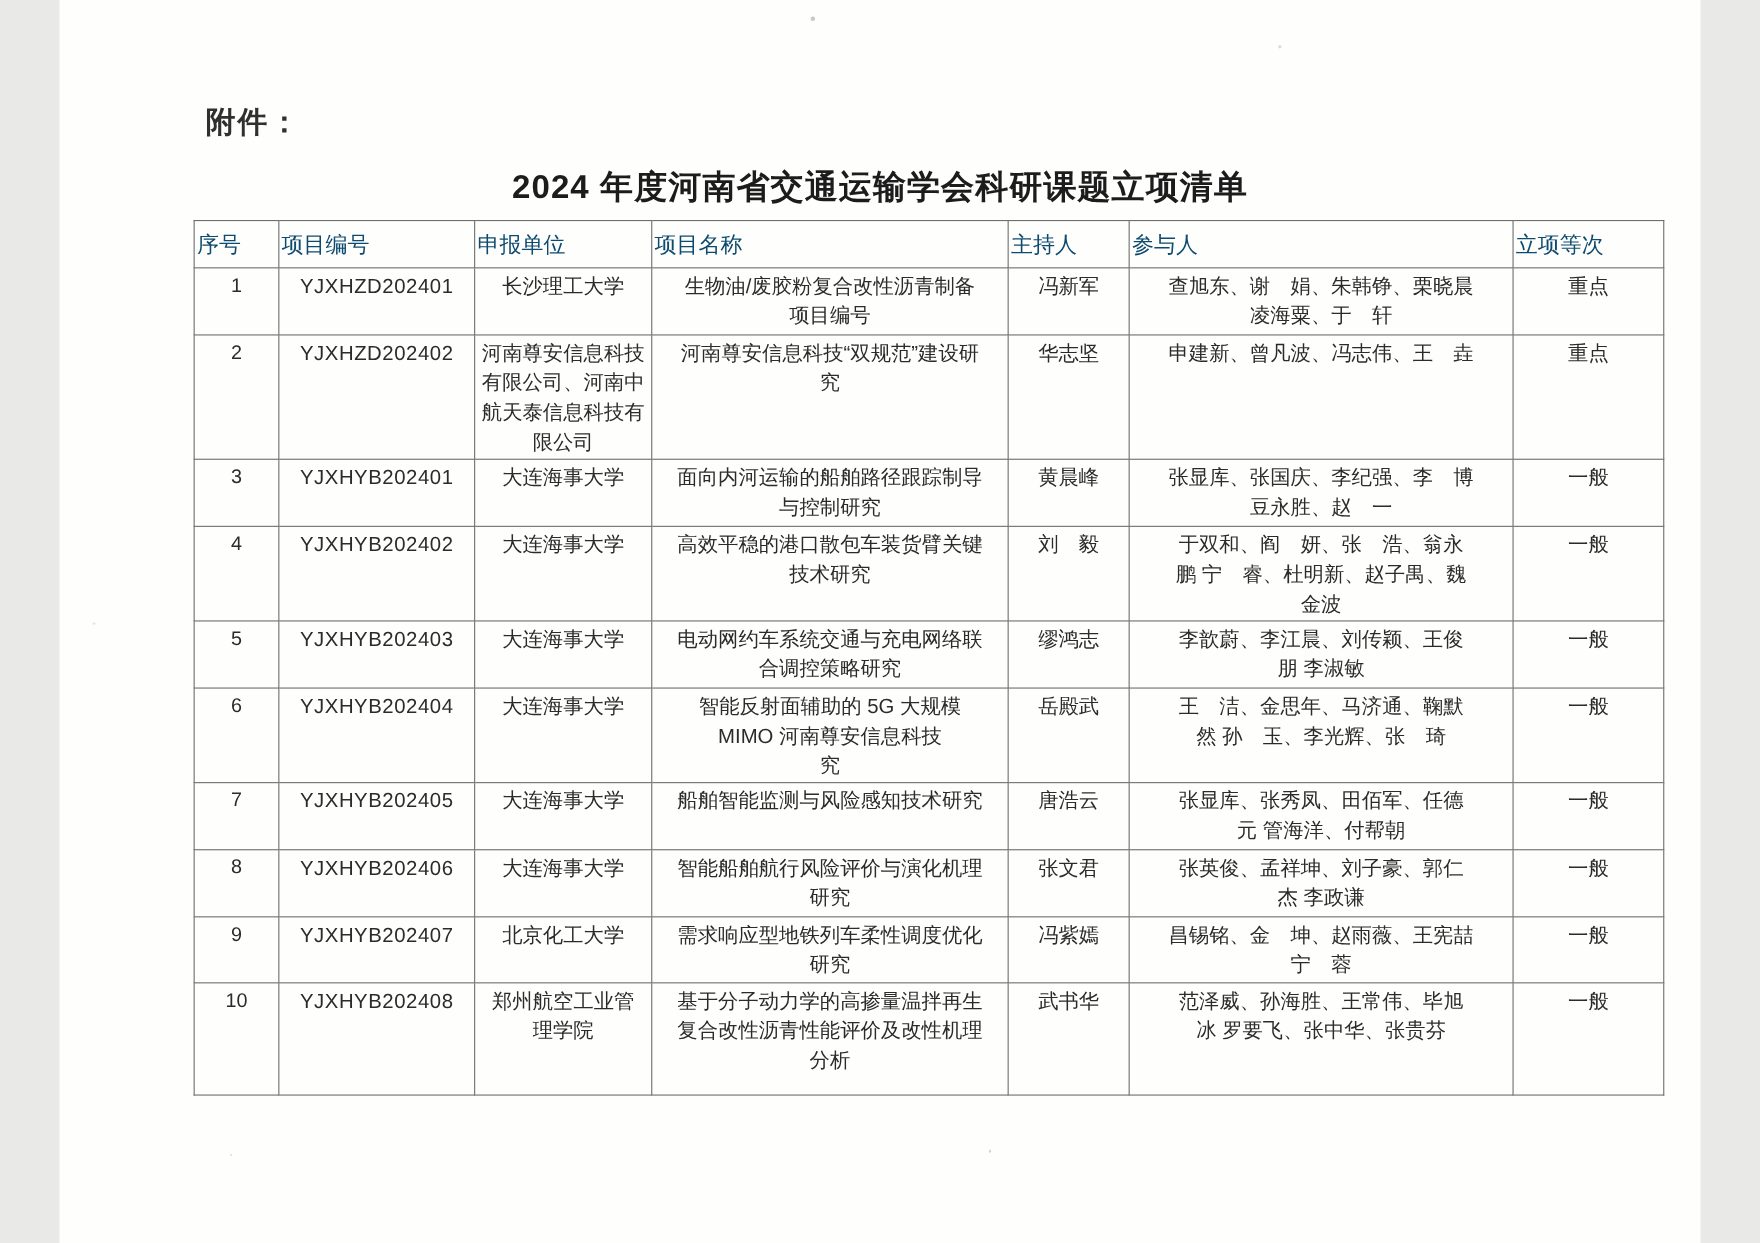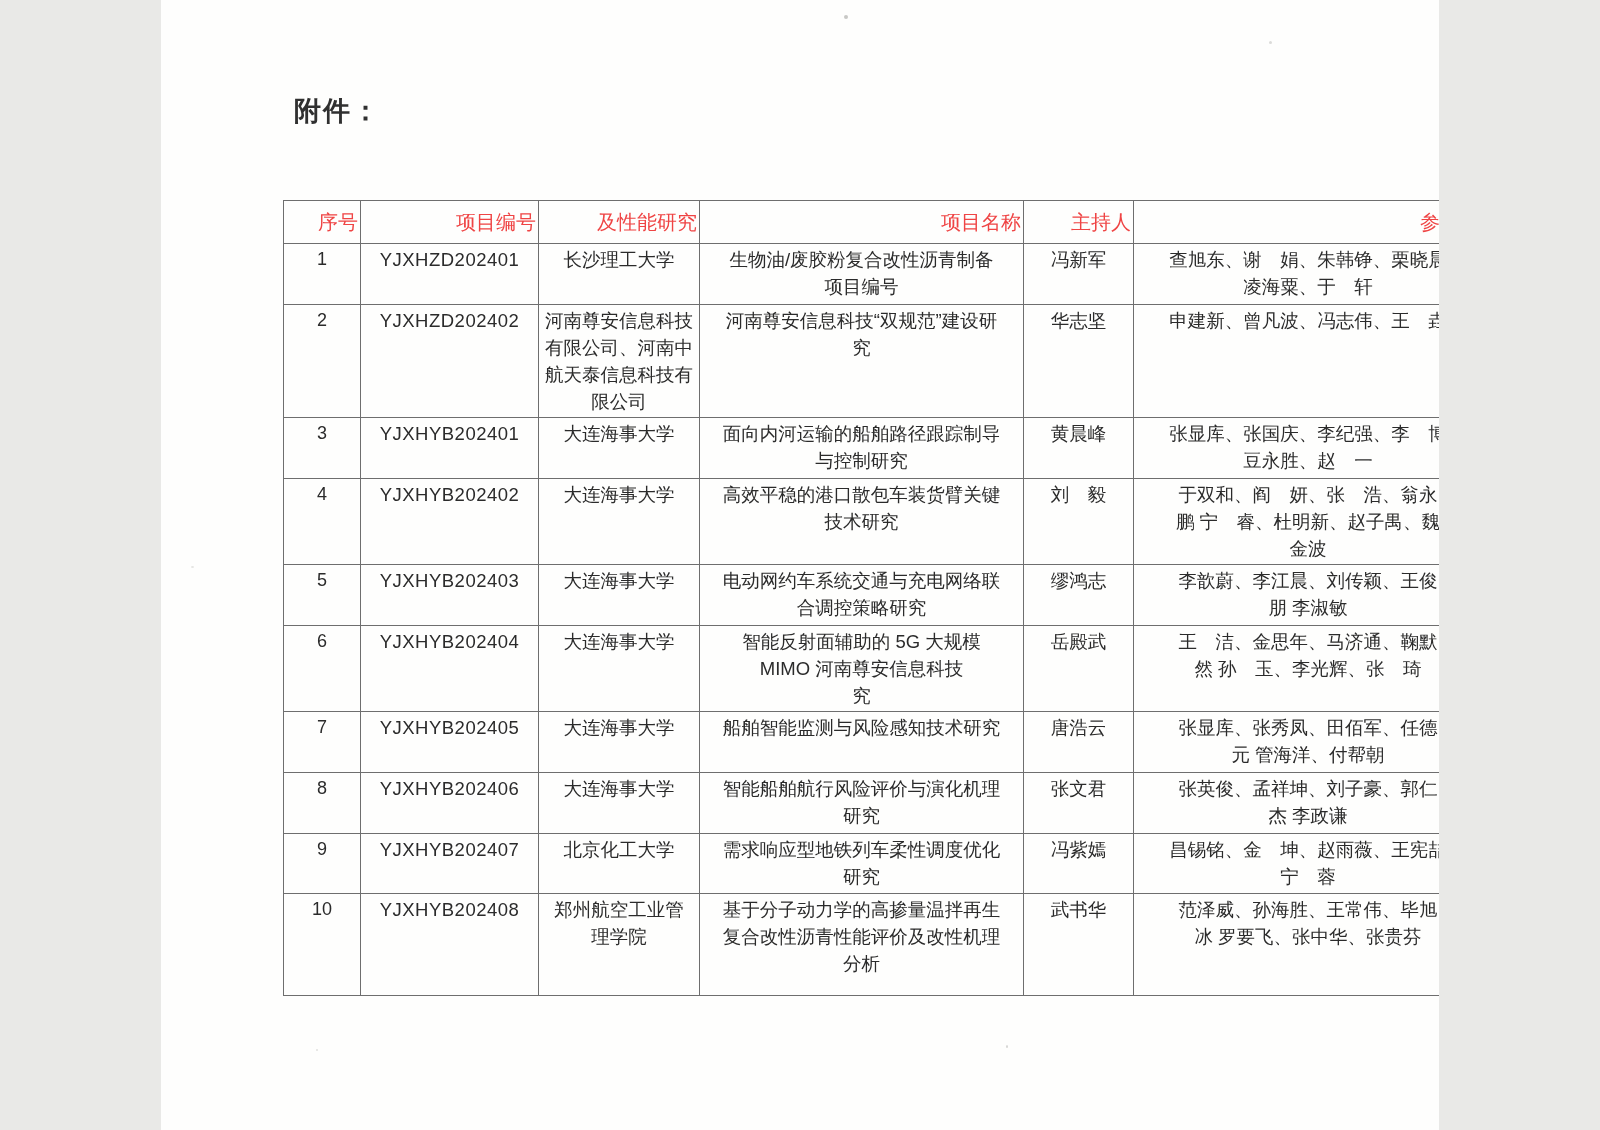--- a/index.html
+++ b/index.html
@@ -3,21 +3,21 @@
 <meta charset="utf-8">
 <style>
   html, body {
     margin: 0;
     padding: 0;
     background: #e9e9e7;
     font-family: "Liberation Sans", "DejaVu Sans", sans-serif;
   }
   .page {
     position: relative;
-    width: 1278px;
+    width: 1492px;
     height: 1130px;
     margin: 0 auto;
     background: #fefefd;
     overflow: hidden;
     color: #2b2b2b;
   }
   .attachment-label {
     position: absolute;
     left: 133px;
     top: 93px;
@@ -50,22 +50,22 @@
   table.approval-table td {
     border: 1px solid #6e6e6e;
     vertical-align: top;
     font-weight: 400;
     color: #2b2b2b;
     padding: 2px 6px 2px 6px;
     overflow: hidden;
   }
   table.approval-table th {
     font-size: 20px;
-    color: #ef4444;
-    text-align: right;
+    color: #0c4a6e;
+    text-align: left;
     vertical-align: middle;
     padding: 4px 2px;
     height: 34px;
     font-weight: 500;
   }
   td.c-center { text-align: center; }
   td.c-left   { text-align: center; }
   .cellText {
     white-space: pre-line;
     font-size: 18.5px;
@@ -99,36 +99,37 @@
   .speck.s5 { left: 155px;  top: 1049px; width: 2px; height: 2px; opacity: 0.3; }
   .speck.s6 { left: 30px;   top: 566px; width: 3px; height: 2px; opacity: 0.25; }
 </style>
 </head>
 <body>
 
 <div class="page">
 
   <div class="attachment-label">附件：</div>
 
+  <div class="doc-title">2024 年度河南省交通运输学会科研课题立项清单</div>
 
   <table class="approval-table">
     <colgroup>
       <col style="width:77px">
       <col style="width:178px">
       <col style="width:161px">
       <col style="width:324px">
       <col style="width:110px">
       <col style="width:349px">
       <col style="width:137px">
     </colgroup>
     <thead>
       <tr>
         <th>序号</th>
         <th>项目编号</th>
-        <th>及性能研究</th>
+        <th>申报单位</th>
         <th>项目名称</th>
         <th>主持人</th>
         <th>参与人</th>
         <th>立项等次</th>
       </tr>
     </thead>
     <tbody>
       <tr class="r1">
         <td class="c-center c-no">
             <div class="cellText">1</div>

